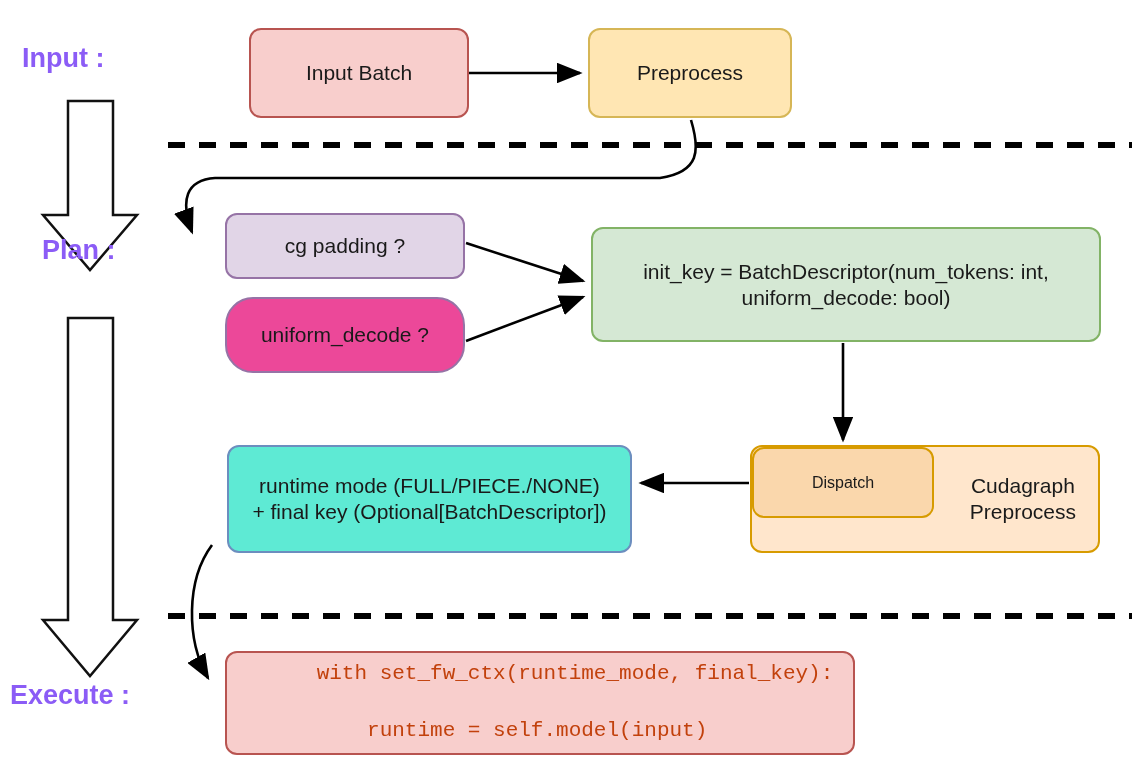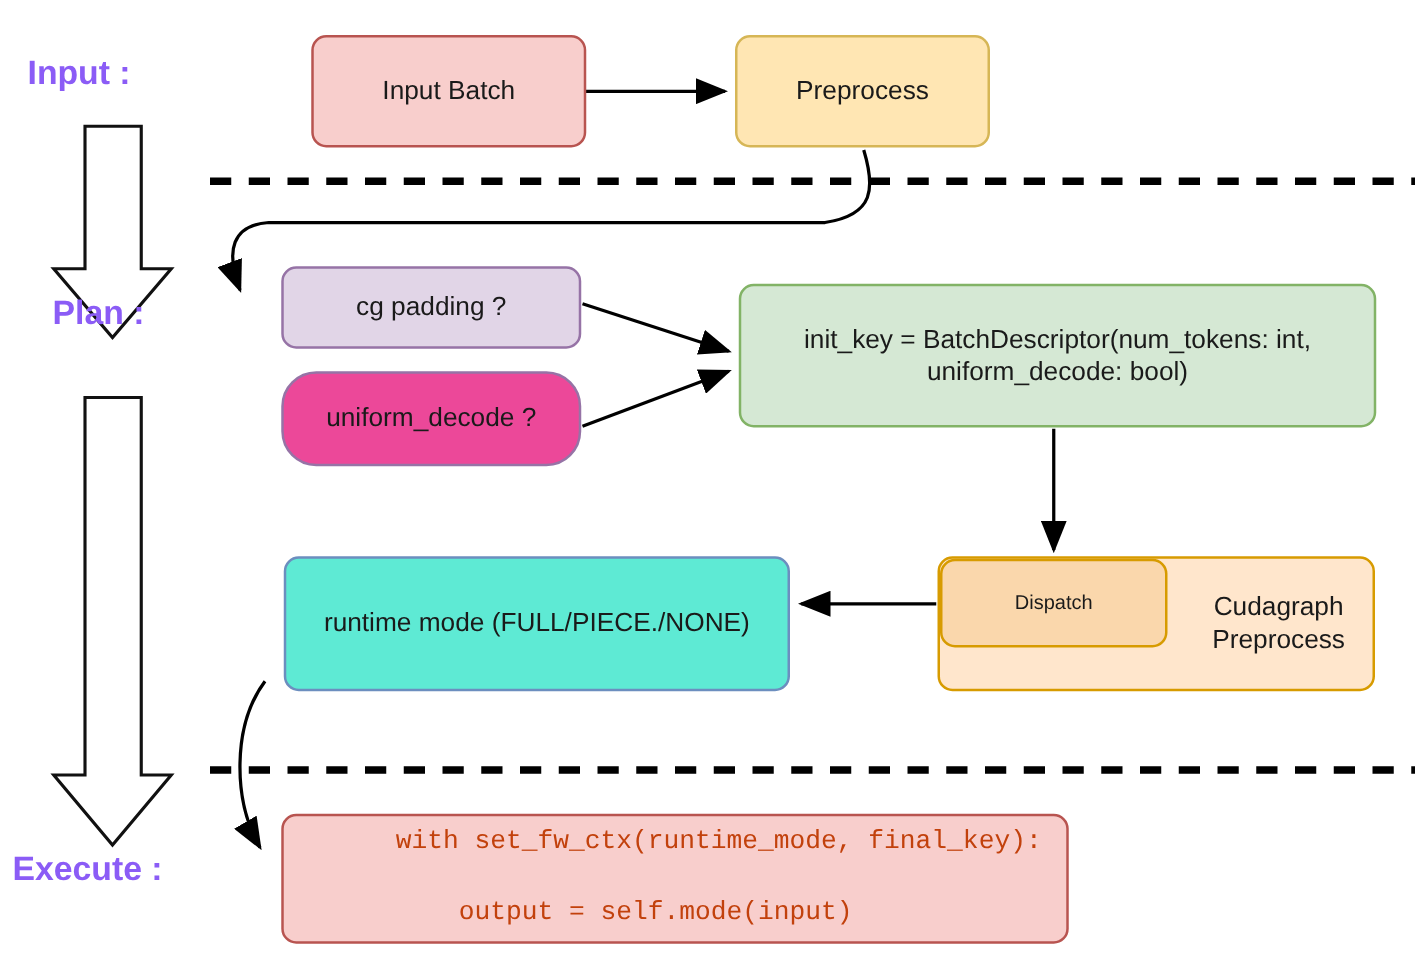--- a/index.html
+++ b/index.html
@@ -136,34 +136,35 @@
   <div class="node" id="n-init-key" style="background-color: rgb(213, 232, 212); border-color: rgb(130, 179, 102);">
     <div>
       <span>init_key = BatchDescriptor(num_tokens: int,</span><br>
       <span>uniform_decode: bool)</span>
     </div>
   </div>
 
   <div class="node" id="n-runtime-mode" style="background-color: #5eead4; border-color: rgb(108, 142, 191);">
     <div>
       <span>runtime mode (FULL/PIECE./NONE)</span><br>
+      <span>+ final key (Optional[BatchDescriptor])</span>
     </div>
   </div>
 
   <div class="node" id="n-cudagraph" style="background-color: rgb(255, 230, 204); border-color: rgb(215, 155, 0);">
     <div>
       <span>Cudagraph</span><br>
       <span>Preprocess</span>
     </div>
   </div>
 
   <div class="node sub" id="n-dispatch" style="background-color: rgb(250, 215, 172); border-color: rgb(215, 155, 0);">
     <span>Dispatch</span>
   </div>
 
   <div class="node code" id="n-exec-code" style="background-color: rgb(248, 206, 204); border-color: rgb(184, 84, 80);">
     <div>
       <span>with set_fw_ctx(runtime_mode, final_key):</span><br>
-      <span>    output = self.mode(input)</span>
+      <span>    runtime = self.model(input)</span>
     </div>
   </div>
 
 </div>
 
 </body></html>

